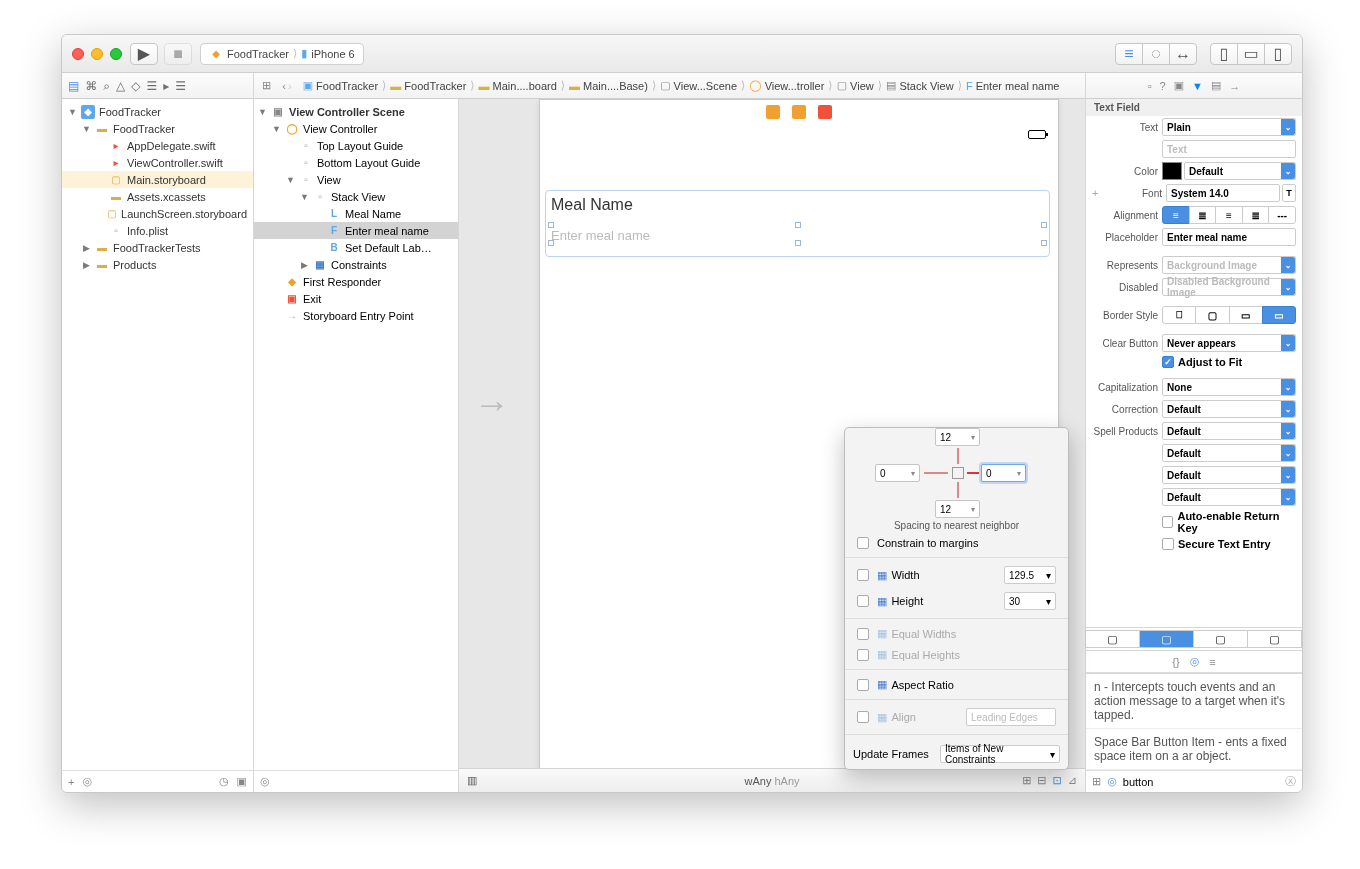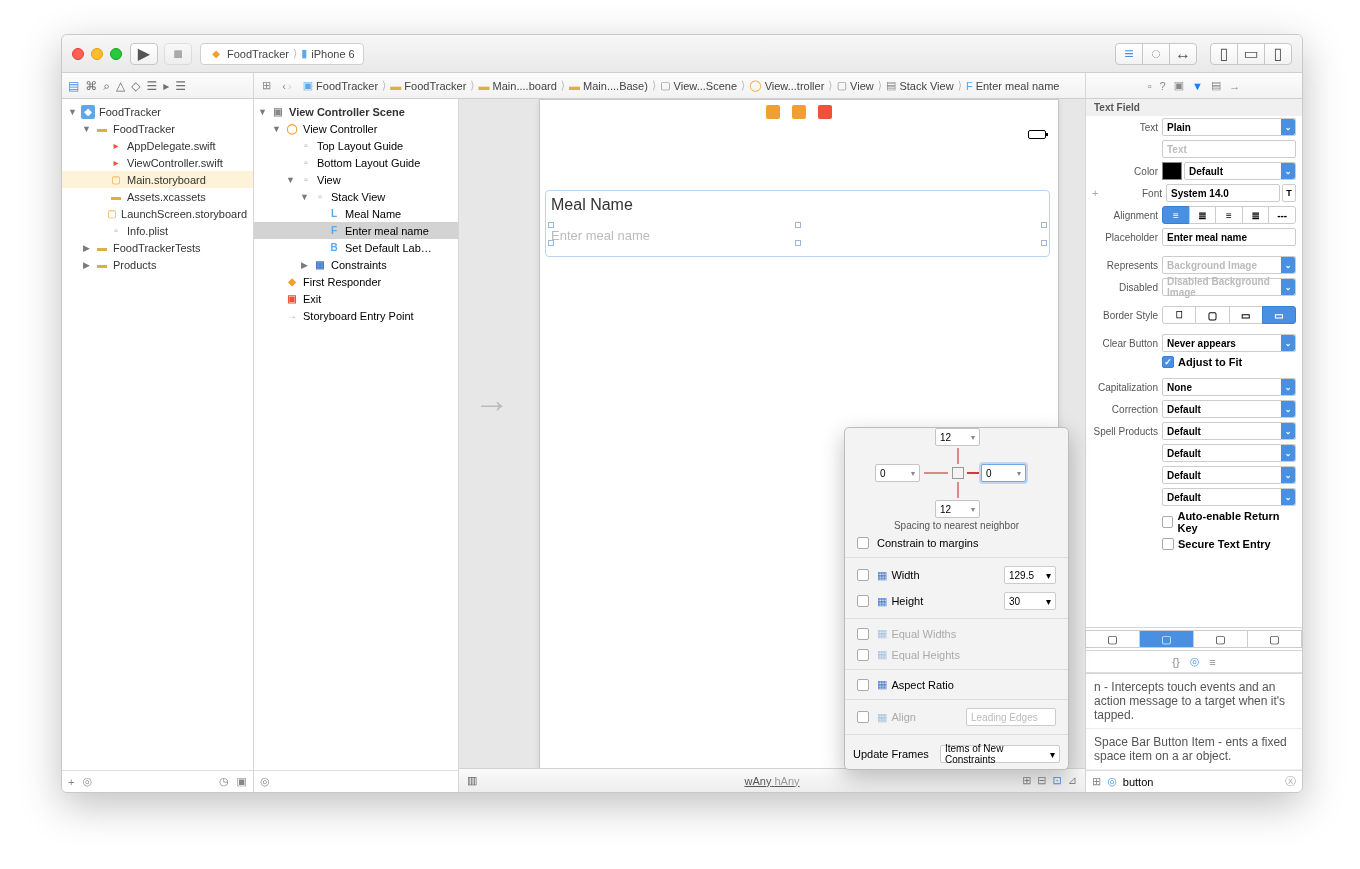--- a/index.html
+++ b/index.html
@@ -55,21 +55,21 @@
 .battery{position:absolute;right:12px;top:30px;width:18px;height:9px;border:1px solid #000;border-radius:2px;}
 .battery:after{content:"";position:absolute;right:-3px;top:2px;width:2px;height:3px;background:#000;}
 .stack{position:absolute;left:5px;top:90px;width:505px;background:#fff;border:1px solid #b7d5f2;border-radius:4px;padding:5px;}
 .mealname{font-size:16px;color:#333;margin-bottom:6px;}
 .tsel{position:relative;padding:8px 0;color:#bbb;font-size:13px;}
 .tsel .handles{position:absolute;left:-3px;right:-3px;top:2px;height:24px;}
 .tsel .h{position:absolute;width:6px;height:6px;border:1px solid #9db6d2;background:#fff;}
 .linkbtn{color:#0b84ff;font-size:13px;margin-top:6px;}
 .arrow{position:absolute;left:15px;top:280px;font-size:36px;color:#bbb;}
 .ebot{height:24px;background:linear-gradient(#fafafa,#ededed);border-top:1px solid #d3d3d3;display:flex;align-items:center;font-size:11px;color:#555;padding:0 8px;gap:8px;position:relative;}
-.ebot .center{position:absolute;left:50%;transform:translateX(-50%);text-decoration:underline;}
+.ebot .center{position:absolute;left:50%;transform:translateX(-50%);}
 .ebot .right{margin-left:auto;display:flex;gap:6px;color:#888;}
 .inspector{width:217px;background:#fff;border-left:1px solid #d7d7d7;display:flex;flex-direction:column;font-size:11px;}
 .insptabs{height:26px;border-bottom:1px solid #d7d7d7;display:flex;align-items:center;justify-content:center;gap:8px;color:#888;}
 .insptabs .act{color:#0b84ff;}
 .insphead{background:#f0f0f0;padding:3px 8px;font-weight:600;color:#555;font-size:10px;}
 .inspbody{flex:1;overflow:hidden;}
 .prow{display:flex;align-items:center;padding:2px 6px;gap:4px;}
 .prow .lbl{width:66px;text-align:right;color:#555;font-size:10px;}
 .prow .ctrl{flex:1;font-weight:bold;}
 .select,.field{width:100%;height:18px;border:1px solid #ccc;border-radius:2px;background:#fff;font-size:10px;padding:0 4px;display:flex;align-items:center;position:relative;}

